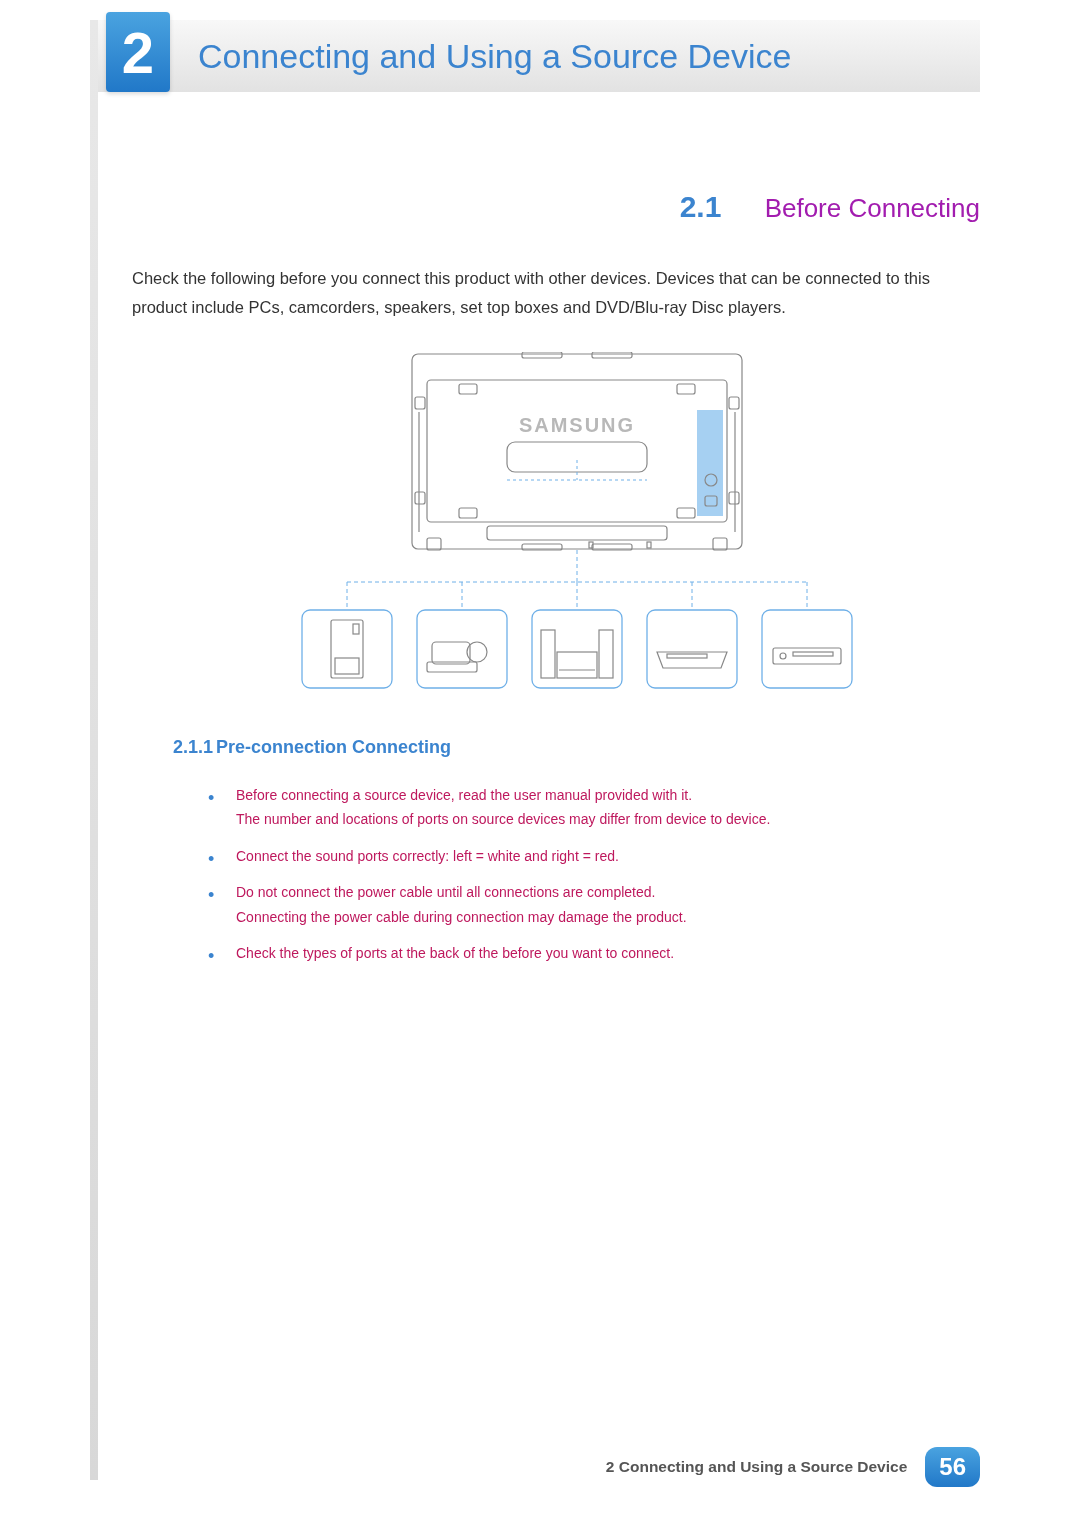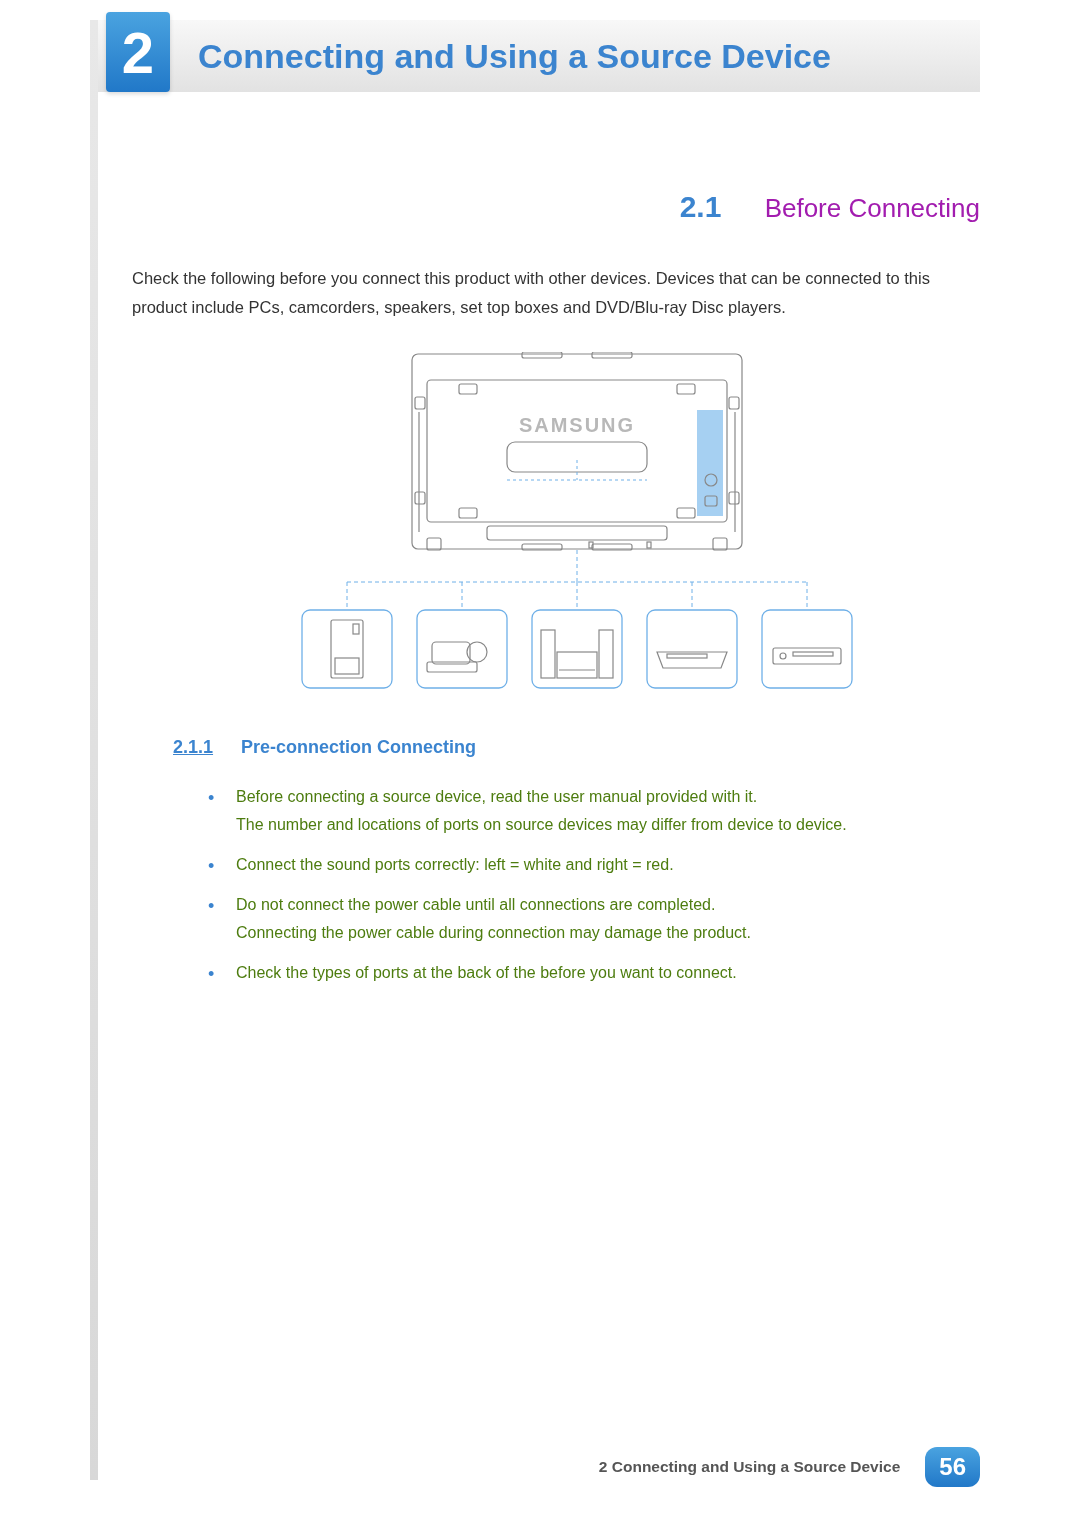--- a/index.html
+++ b/index.html
@@ -45,21 +45,21 @@
   }
   .chapter-badge span {
     color: #fff;
     font-size: 58px;
     font-weight: 700;
     font-family: Arial, sans-serif;
   }
   .chapter-title {
     color: #3b84cf;
     font-size: 34px;
-    font-weight: 700;
+    font-weight: 400;
     margin-left: 100px;
   }
   .content {
     position: absolute;
     top: 170px;
     left: 98px;
     right: 100px;
   }
   .section-head {
     display: flex;
@@ -95,48 +95,48 @@
     align-items: center;
   }
   .subsection-head {
     margin-left: 75px;
     margin-top: 40px;
     margin-bottom: 25px;
     color: #3b84cf;
     font-size: 18px;
     font-weight: 700;
   }
-  .subsection-head .snum { margin-right: 28px; text-decoration: underline; }
+  .subsection-head .snum { margin-right: 3px; }
   ul.checks {
     margin-left: 110px;
     list-style: none;
   }
   ul.checks li {
     position: relative;
-    font-size: 16px;
+    font-size: 14px;
     line-height: 1.75;
-    color: #4d7c0f;
+    color: #be185d;
     margin-bottom: 12px;
     padding-left: 28px;
   }
   ul.checks li::before {
     content: "•";
     position: absolute;
     left: 0;
     top: 0;
     color: #3b84cf;
     font-size: 18px;
   }
   .footer {
     position: absolute;
     bottom: 40px;
     right: 100px;
     display: flex;
     align-items: center;
-    gap: 7px;
+    gap: 0;
   }
   .footer-text {
     color: #555;
     font-size: 15.5px;
     font-weight: 700;
     padding-right: 18px;
   }
   .page-badge {
     background: linear-gradient(to bottom, #4aa3e0, #2178c8);
     color: #fff;

